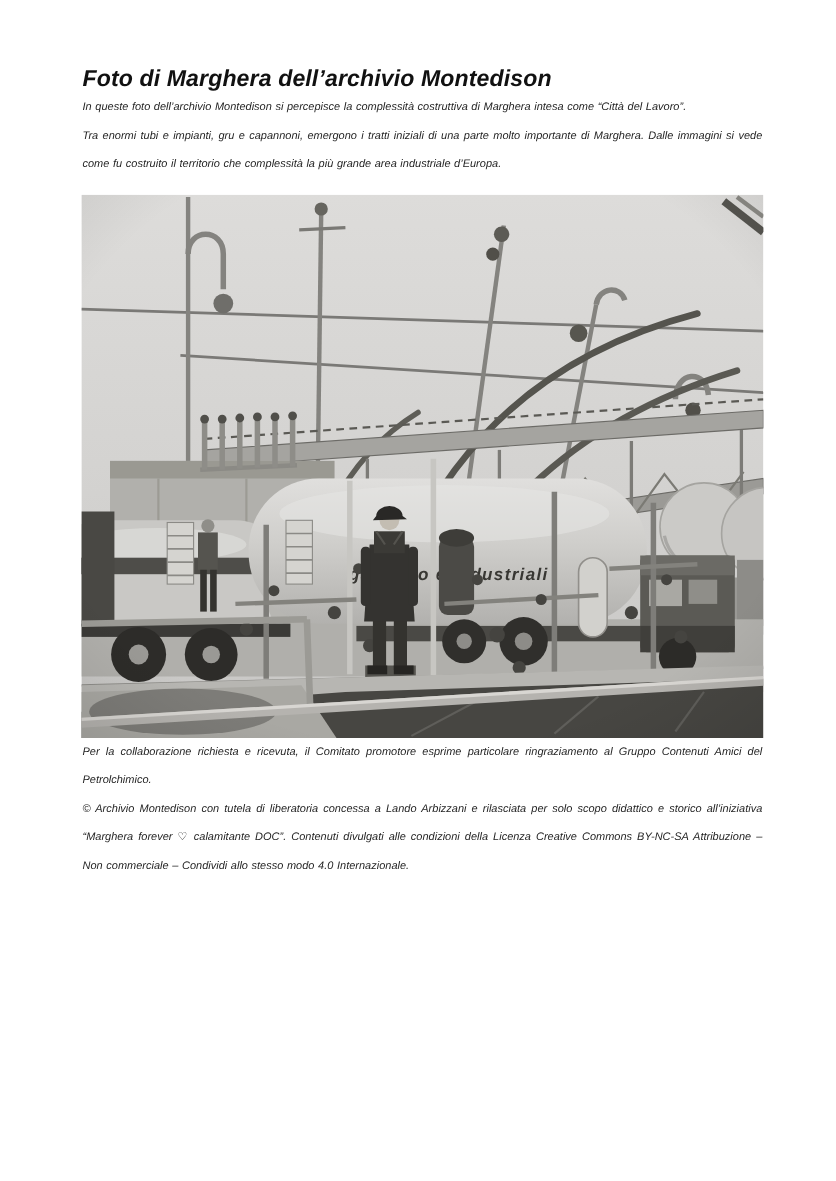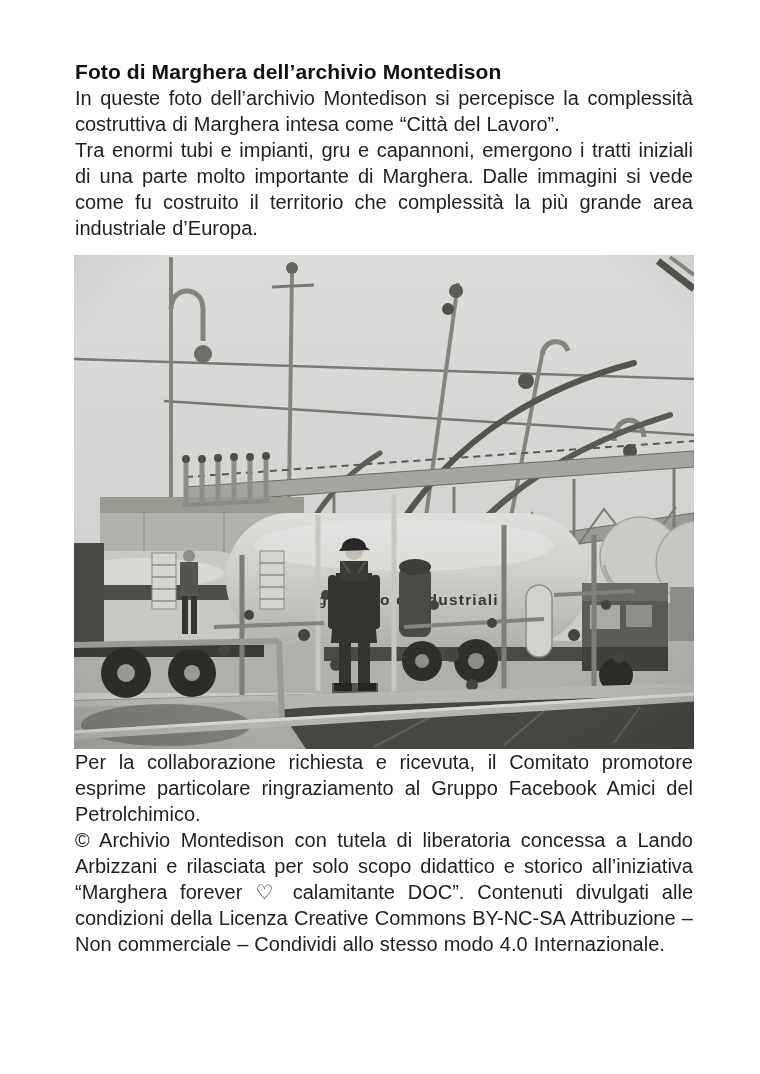--- a/index.html
+++ b/index.html
@@ -3,28 +3,28 @@
 <meta charset="utf-8">
 <style>
   html,body{margin:0;padding:0;}
   body{
     width:760px;height:1074px;background:#ffffff;overflow:hidden;
     font-family:"Liberation Sans","DejaVu Sans",sans-serif;
     color:#1b1b1b;
     -webkit-font-smoothing:antialiased;
   }
   .page{position:relative;width:760px;height:1074px;background:#fff;}
-  .content{position:absolute;left:75px;top:0;width:618px;}
+  .content{position:absolute;left:75px;top:0;width:618px;font-style:italic;}
   h1.title{
     margin:59px 0 0 0;
     font-size:21px;line-height:26px;font-weight:700;color:#111;
     letter-spacing:0.1px;
   }
   p.body-par{
-    margin:0;font-size:20px;line-height:26px;text-align:justify;
+    margin:0;font-size:10px;line-height:26px;text-align:justify;
     color:#1f1f1f;word-spacing:0.5px;
   }
   .par-intro{margin-top:27px;}
   .par-description{margin-top:13px;}
   figure.photo{margin:14px 0 0 -1px;padding:0;width:620px;height:494px;}
   figure.photo svg{display:block;width:620px;height:494px;}
   .par-ack{margin-top:29px;}
   .par-license{margin-top:12px;}
 </style>
 </head>
@@ -264,18 +264,18 @@
           <line x1="0" y1="390" x2="205" y2="386" stroke="#9b9a95" stroke-width="6"></line>
           <line x1="205" y1="386" x2="208" y2="466" stroke="#9b9a95" stroke-width="6"></line>
           <line x1="0" y1="480" x2="620" y2="442" stroke="#b5b3af" stroke-width="9"></line>
           <line x1="0" y1="477" x2="620" y2="439" stroke="#d8d6d2" stroke-width="3"></line>
         </g>
 
         <rect x="0" y="0" width="620" height="494" fill="url(#vig)"></rect>
       </svg>
     </figure>
 
-    <p class="body-par par-ack">Per la collaborazione richiesta e ricevuta, il Comitato promotore esprime particolare ringraziamento al Gruppo Facebook Amici del Petrolchimico.</p>
+    <p class="body-par par-ack">Per la collaborazione richiesta e ricevuta, il Comitato promotore esprime particolare ringraziamento al Gruppo Contenuti Amici del Petrolchimico.</p>
 
     <p class="body-par par-license">© Archivio Montedison con tutela di liberatoria concessa a Lando Arbizzani e rilasciata per solo scopo didattico e storico all’iniziativa “Marghera forever ♡ calamitante DOC”. Contenuti divulgati alle condizioni della Licenza Creative Commons BY-NC-SA Attribuzione – Non commerciale – Condividi allo stesso modo 4.0 Internazionale.</p>
 
   </div>
 </div>
 
 </body></html>

